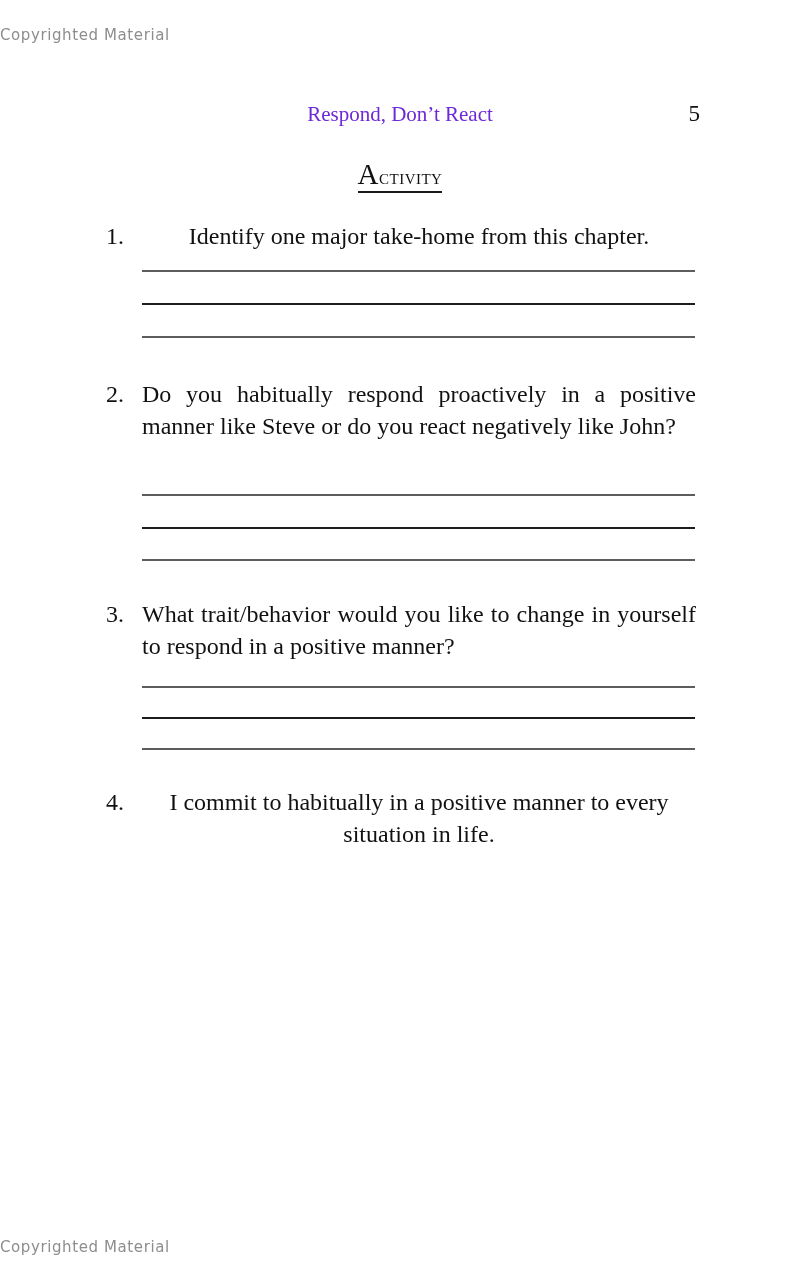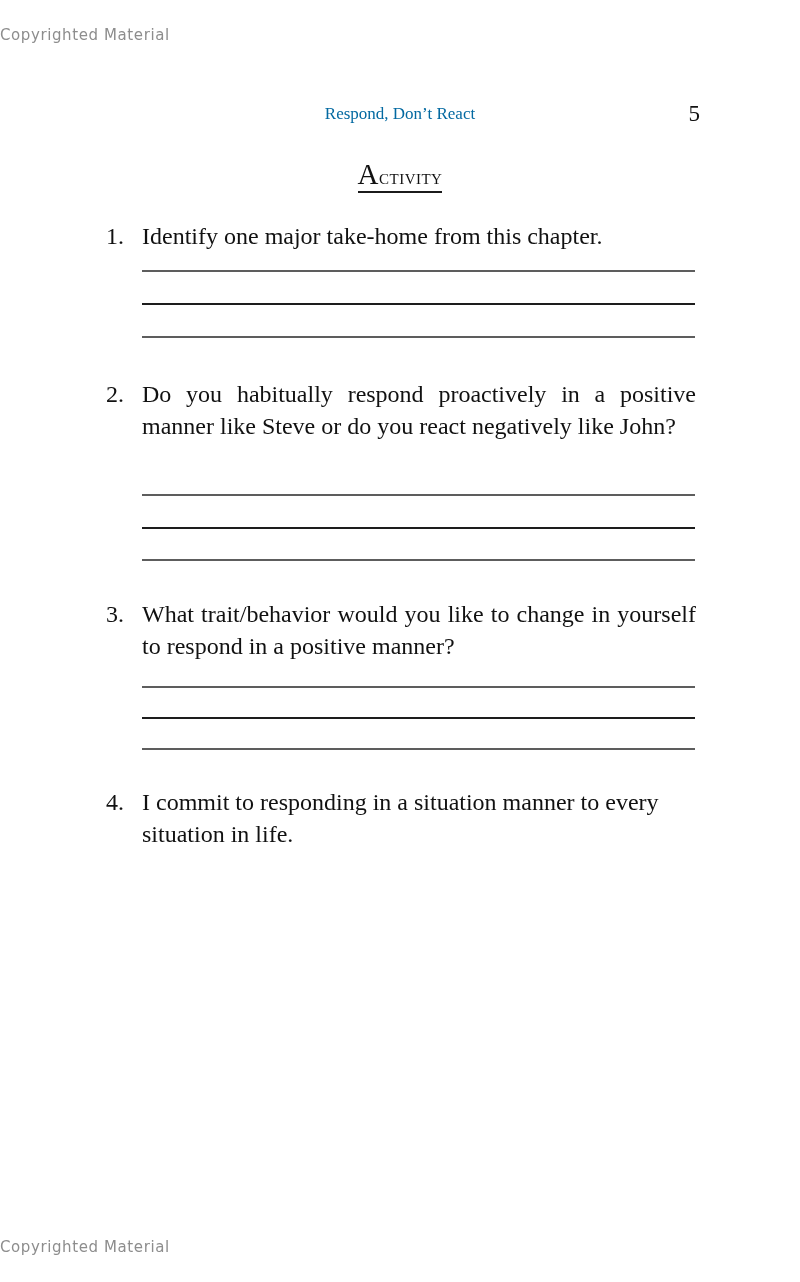--- a/index.html
+++ b/index.html
@@ -38,23 +38,23 @@
     left: 100px;
     top: 100px;
     width: 600px;
     height: 28px;
   }
   .running-title {
     position: absolute;
     left: 0;
     width: 600px;
     text-align: center;
-    font-size: 17px;
+    font-size: 21px;
     line-height: 28px;
-    color: #0369a1;
+    color: #6d28d9;
     white-space: nowrap;
   }
   .page-number {
     position: absolute;
     right: 0;
     top: 0;
     font-size: 23px;
     line-height: 28px;
     color: #111111;
   }
@@ -101,21 +101,21 @@
   }
   .qtext {
     flex: 1 1 auto;
     font-size: 24px;
     line-height: 32px;
     color: #111111;
     text-align: justify;
     text-justify: inter-word;
     hyphens: none;
   }
-  .qtext.nojustify { text-align: left; }
+  .qtext.nojustify { text-align: center; }
 
   
   .answer-lines {
     position: absolute;
     left: 142px;
     width: 553px;
   }
   .rule {
     position: absolute;
     left: 0;
@@ -149,21 +149,21 @@
       <div class="qitem" style="position: absolute; left: 0px; top: 158px; width: 590px;">
         <div class="qnum">2.</div>
         <div class="qtext">Do you habitually respond proactively in a positive manner like Steve or do you react negatively like John?</div>
       </div>
       <div class="qitem" style="position: absolute; left: 0px; top: 378px; width: 590px;">
         <div class="qnum">3.</div>
         <div class="qtext">What trait/behavior would you like to change in yourself to respond in a positive manner?</div>
       </div>
       <div class="qitem" style="position: absolute; left: 0px; top: 566px; width: 590px;">
         <div class="qnum">4.</div>
-        <div class="qtext nojustify">I commit to responding in a situation manner to every situation in life.</div>
+        <div class="qtext nojustify">I commit to habitually in a positive manner to every situation in life.</div>
       </div>
       <div class="answer-lines" style="left: 36px; top: 0px;">
         <div class="rule" style="top: 50px;"></div>
         <div class="rule dark" style="top: 83px;"></div>
         <div class="rule" style="top: 116px;"></div>
       </div>
       <div class="answer-lines" style="left: 36px; top: 0px;">
         <div class="rule" style="top: 274px;"></div>
         <div class="rule dark" style="top: 307px;"></div>
         <div class="rule" style="top: 339px;"></div>

